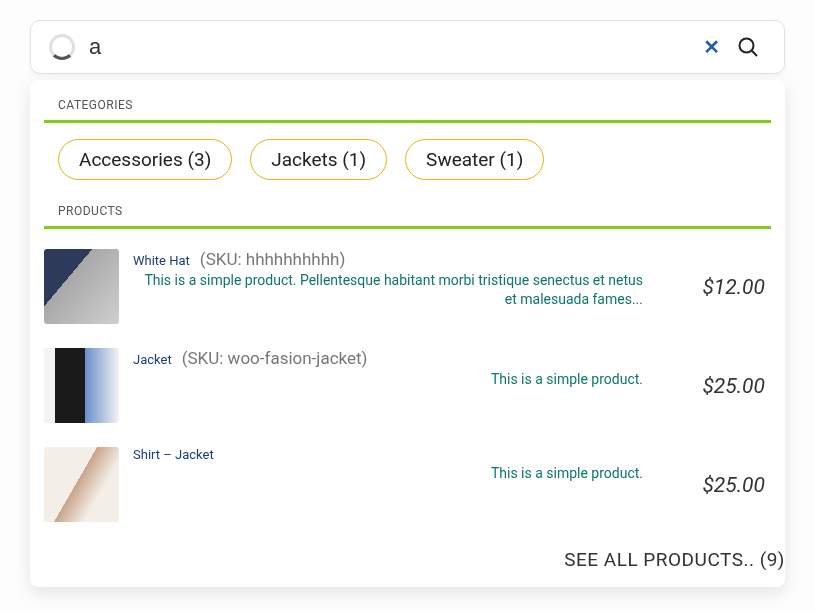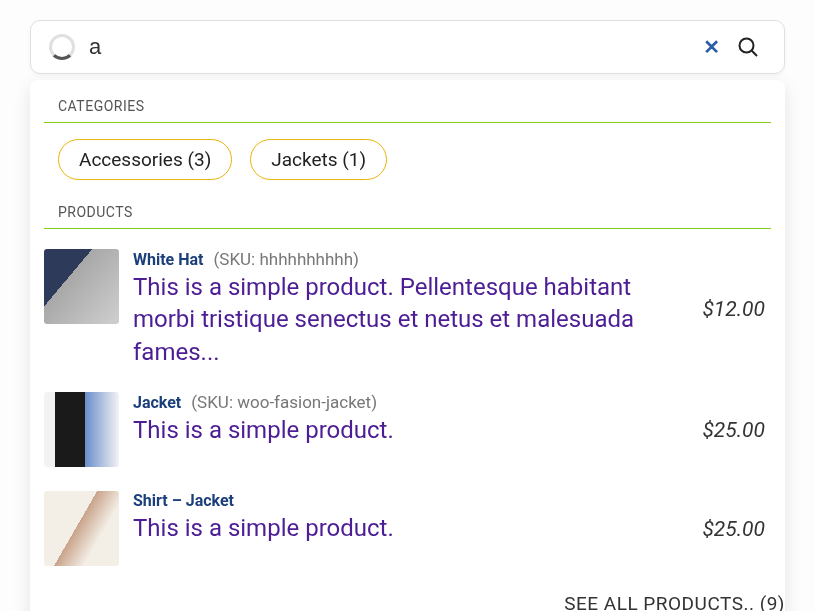--- a/index.html
+++ b/index.html
@@ -56,27 +56,27 @@
       align-items: center;
     }
     .dropdown {
       background: #fff;
       margin-top: 6px;
       border-radius: 8px;
       box-shadow: 0 6px 18px rgba(0,0,0,0.10);
       padding: 12px 0;
     }
     .section-header {
-      font-size: 14px;
+      font-size: 12px;
       letter-spacing: 0.5px;
       color: #555;
       text-transform: uppercase;
       padding: 6px 14px 8px;
       margin: 0 14px;
-      border-bottom: 1px solid #84cc16;
+      border-bottom: 3px solid #84cc16;
     }
     .chips {
       display: flex;
       gap: 18px;
       padding: 16px 14px 18px;
       margin: 0 14px;
     }
     .chip {
       border: 1px solid #eab308;
       border-radius: 24px;
@@ -110,32 +110,33 @@
       min-width: 0;
     }
     .title-row {
       display: flex;
       align-items: baseline;
       gap: 10px;
       margin-bottom: 2px;
     }
     .product-title {
       color: #1b3f7a;
-      font-weight: 700;
-      font-size: 16px;
+      font-weight: 400;
+      font-size: 13px;
     }
     .sku {
       color: #777;
       font-size: 17px;
     }
     .desc {
-      color: #4c1d95;
-      font-size: 24px;
+      color: #0f766e;
+      font-size: 14px;
       line-height: 1.35;
       max-width: 510px;
+      text-align: right;
     }
     .price {
       color: #333;
       font-size: 21px;
       align-self: center;
       padding-right: 6px;
       font-style: italic;
     }
     .see-all {
       text-align: right;
@@ -162,20 +163,21 @@
         <line x1="21" y1="21" x2="15.8" y2="15.8"></line>
       </svg>
     </button>
   </div>
 
   <div class="dropdown">
     <div class="section-header">CATEGORIES</div>
     <div class="chips">
       <div class="chip"><span>Accessories (3)</span></div>
       <div class="chip"><span>Jackets (1)</span></div>
+      <div class="chip"><span>Sweater (1)</span></div>
     </div>
 
     <div class="section-header">PRODUCTS</div>
     <div class="product-list">
 
       <div class="product">
         <div class="thumb thumb-hat"></div>
         <div class="product-info">
           <div class="title-row">
             <span class="product-title">White Hat</span>

